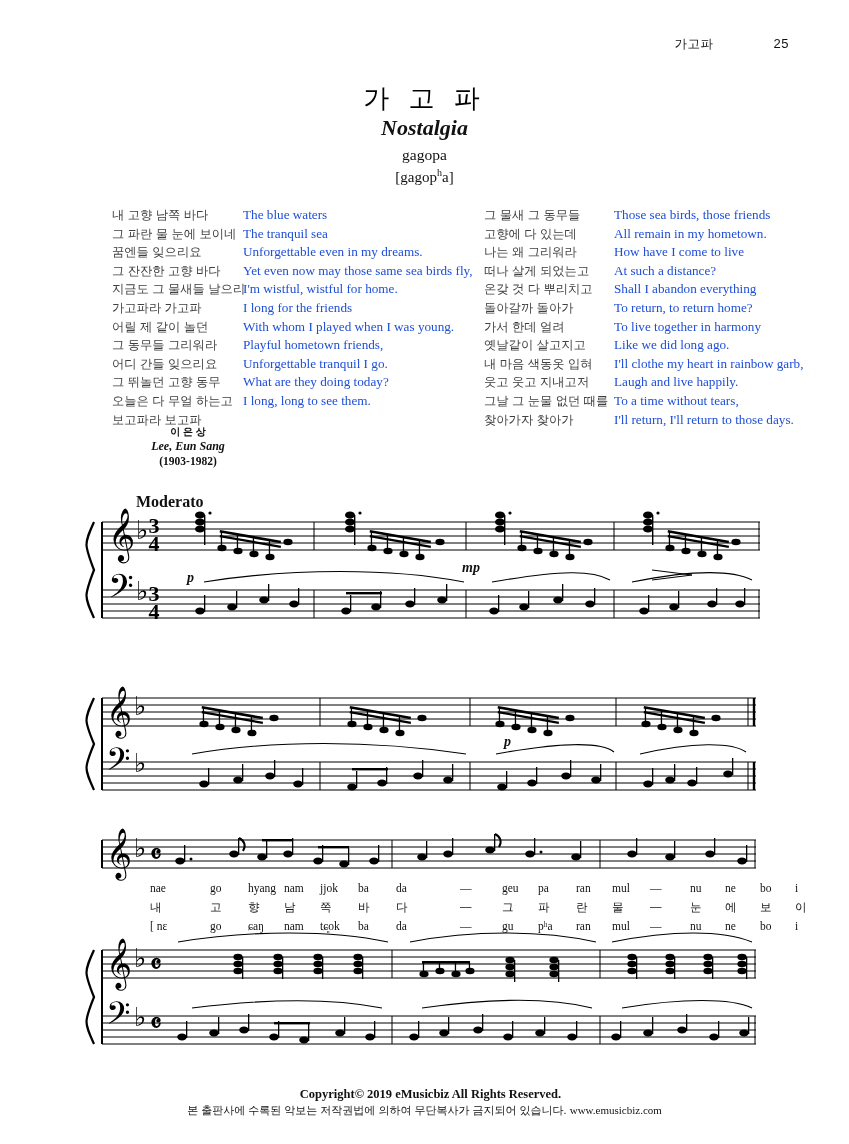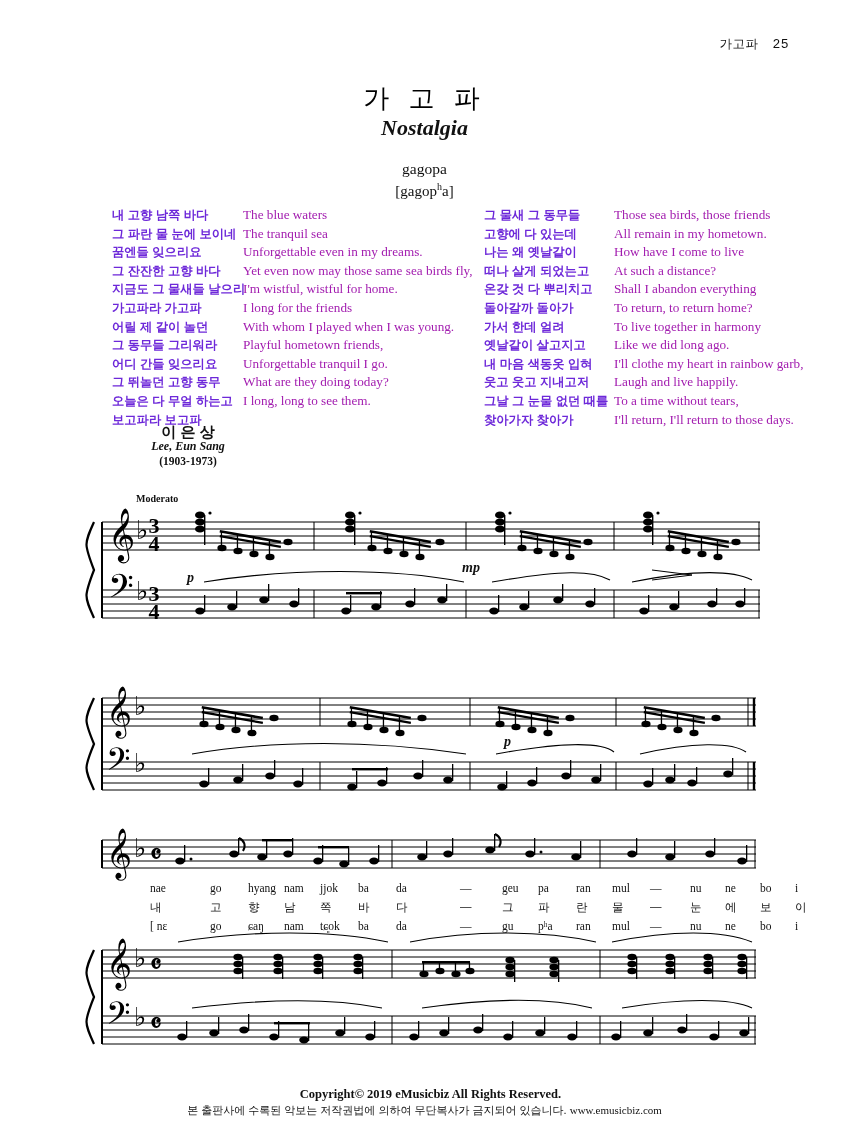--- a/index.html
+++ b/index.html
@@ -16,84 +16,84 @@
     background:#fff;
   }
 
   
   .runhead{
     position:absolute;top:36px;right:60px;
     font-family:"Liberation Sans", sans-serif;
     font-size:12.5px;letter-spacing:.5px;color:#111;
     display:flex;gap:14px;align-items:baseline;
   }
-  .runhead .pg{font-family:Liberation Mono, monospace;font-size:13px;}
+  .runhead .pg{font-family:Liberation Sans, sans-serif;font-size:13px;margin-left:46px;}
 
   
   .titleblock{
     position:absolute;top:84px;left:0;right:0;text-align:center;
   }
   .t-kor{
     font-family:"Liberation Sans", sans-serif;
     font-size:26px;letter-spacing:6px;font-weight:400;color:#000;
     line-height:1.1;
   }
   .t-ital{
     font-family:"Liberation Serif", serif;
     font-style:italic;font-weight:700;font-size:22px;margin-top:2px;
   }
   .t-rom{
     font-family:"Liberation Serif", serif;
-    font-size:15.5px;margin-top:19px;
+    font-size:15.5px;margin-top:5px;
   }
   .t-ipa{
     font-family:"Liberation Serif", serif;
     font-size:15px;margin-top:3px;
   }
   .t-ipa sup{font-size:10px;}
 
   
   .lyrics{
     position:absolute;top:206px;left:0;right:0;height:210px;
   }
   .col{position:absolute;top:0;}
   .col div{white-space:nowrap;}
   .col-kor{
     font-family:"Liberation Sans", sans-serif;
-    font-size:12.3px;line-height:18.6px;color:#6d28d9;font-weight:bold;
+    font-size:12.3px;line-height:18.6px;color:#404040;
   }
   .col-eng{
     font-family:"Liberation Serif", serif;
-    font-size:13.2px;line-height:18.6px;color:#a21caf;
+    font-size:13.2px;line-height:18.6px;color:#1d4ed8;
   }
   #c1{left:112px;}
   #c2{left:243px;}
   #c3{left:484px;}
   #c4{left:614px;}
 
   
   .credit{
     position:absolute;
     font-family:"Liberation Serif", serif;
     text-align:center;line-height:15px;
   }
   .credit .nm-kor{
     font-family:"Liberation Sans", sans-serif;
-    font-size:15px;font-weight:700;
+    font-size:10px;font-weight:700;
   }
   .credit .nm-rom{font-style:italic;font-weight:700;font-size:12px;}
   .credit .nm-yr{font-weight:700;font-size:11.5px;}
   #credit-left{left:128px;top:424px;width:120px;}
   #credit-right{left:640px;top:424px;width:140px;}
 
   
   .tempo{
     position:absolute;left:136px;top:493px;
     font-family:"Liberation Serif", serif;
-    font-weight:700;font-size:10px;
+    font-weight:700;font-size:16px;
   }
 
   
   .system{position:absolute;left:92px;width:665px;}
   #sys1{top:508px;height:130px;}
   #sys2{top:688px;height:110px;}
   #sys3{top:830px;height:240px;}
 
   
   .dyn{
@@ -160,21 +160,21 @@
         <div>I long for the friends</div>
         <div>With whom I played when I was young.</div>
         <div>Playful hometown friends,</div>
         <div>Unforgettable tranquil I go.</div>
         <div>What are they doing today?</div>
         <div>I long, long to see them.</div>
       </div>
     <div class="col col-kor" id="c3">
         <div>그 물새 그 동무들</div>
         <div>고향에 다 있는데</div>
-        <div>나는 왜 옛날같이</div>
+        <div>나는 왜 그리워라</div>
         <div>떠나 살게 되었는고</div>
         <div>온갖 것 다 뿌리치고</div>
         <div>돌아갈까 돌아가</div>
         <div>가서 한데 얼려</div>
         <div>옛날같이 살고지고</div>
         <div>내 마음 색동옷 입혀</div>
         <div>웃고 웃고 지내고저</div>
         <div>그날 그 눈물 없던 때를</div>
         <div>찾아가자 찾아가</div>
       </div>
@@ -190,21 +190,21 @@
         <div>I'll clothe my heart in rainbow garb,</div>
         <div>Laugh and live happily.</div>
         <div>To a time without tears,</div>
         <div>I'll return, I'll return to those days.</div>
       </div>
   </div>
 
   <div class="credit" id="credit-left">
     <div class="nm-kor">이 은 상</div>
     <div class="nm-rom">Lee, Eun Sang</div>
-    <div class="nm-yr">(1903-1973)</div>
+    <div class="nm-yr">(1903-1982)</div>
   </div>
 
   <div class="tempo">Moderato</div>
 
   <div class="system" id="sys1">
     <svg width="680" height="130" viewBox="0 0 680 130">
 
       <g stroke="#000" stroke-width="1">
         <g>
           <line x1="10" y1="14" x2="668" y2="14"></line>

